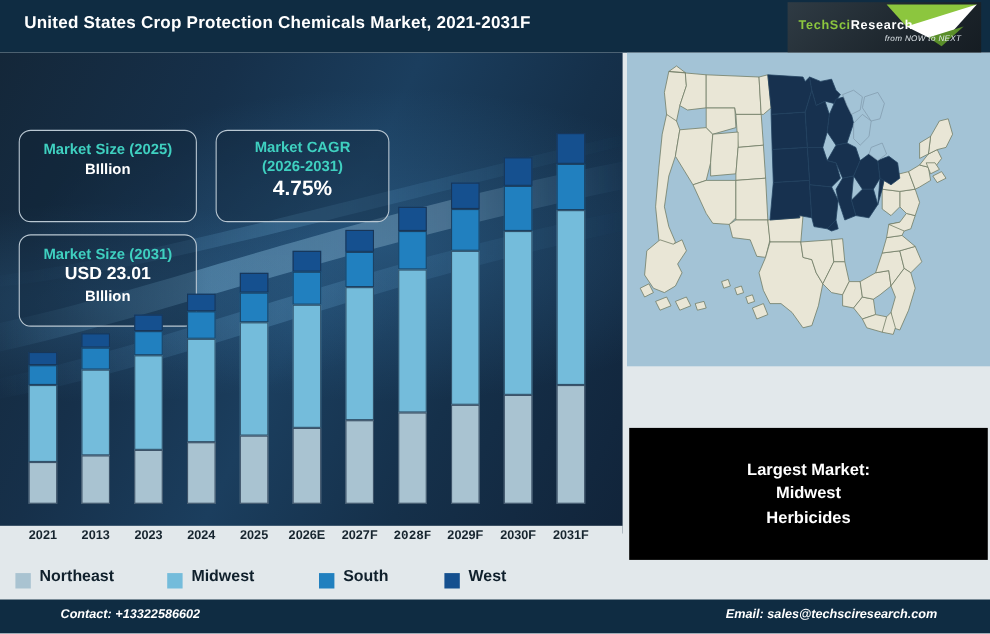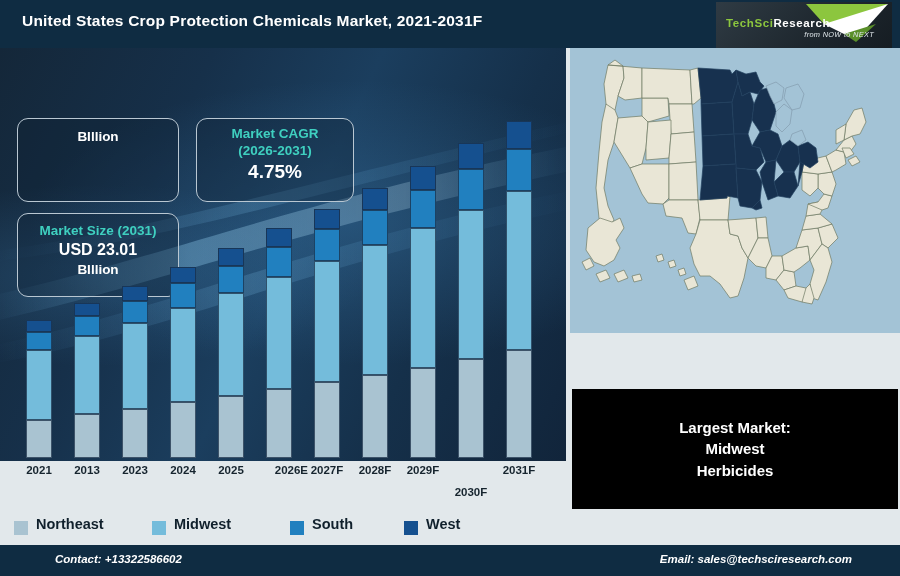--- a/index.html
+++ b/index.html
@@ -70,21 +70,21 @@
   
   .plot{position:absolute;left:0;top:0;width:566px;height:437px;}
   .bar{position:absolute;width:26px;bottom:27px;}
   .seg{width:26px;box-sizing:border-box;border:.8px solid rgba(25,45,70,.75);}
   .seg.northeast{background:#a9c3d1;}
   .seg.midwest{background:#74bcdb;}
   .seg.south{background:#2180bf;}
   .seg.west{background:#15508f;}
 
   .axis-band{
-    position:absolute;left:0;top:413px;width:566px;height:25px;
+    position:absolute;left:0;top:430px;width:566px;height:25px;
     background:#e2e8eb;
   }
   .xlabel{
     position:absolute;top:3px;width:58px;text-align:center;
     font-size:11.5px;font-weight:bold;color:#16242e;
   }
 
   
   .legend{
     position:absolute;left:0;top:462px;width:566px;height:35px;
@@ -159,20 +159,21 @@
             <stop offset="45%" stop-color="#79bce6" stop-opacity=".26"></stop>
             <stop offset="100%" stop-color="#4e93c6" stop-opacity="0"></stop>
           </linearGradient>
         </defs>
         <path d="M-20,250 C150,215 300,150 586,95 L586,120 C300,178 150,240 -20,276 Z" fill="url(#sw1)"></path>
         <path d="M-20,300 C160,265 320,190 586,140 L586,158 C320,212 160,288 -20,318 Z" fill="url(#sw2)"></path>
         <path d="M-20,205 C140,186 280,140 586,70 L586,80 C280,155 140,198 -20,215 Z" fill="url(#sw2)"></path>
       </svg>
 
       <div class="ibox" id="box-size-2025">
+        <div class="lbl">Market Size (2025)</div>
         <div class="unit">BIllion</div>
       </div>
 
       <div class="ibox" id="box-cagr">
         <div class="lbl">Market CAGR</div>
         <div class="lbl">(2026-2031)</div>
         <div class="val">4.75%</div>
       </div>
 
       <div class="ibox" id="box-size-2031">
@@ -250,25 +251,25 @@
           </div>
         </div>
     </div>
 
     <div class="axis-band" id="axis-band">
         <div class="xlabel" style="left: 10px;">2021</div>
         <div class="xlabel" style="left: 58px;">2013</div>
         <div class="xlabel" style="left: 106px;">2023</div>
         <div class="xlabel" style="left: 154px;">2024</div>
         <div class="xlabel" style="left: 202px;">2025</div>
-        <div class="xlabel" style="left: 250px; text-align: right;">2026E</div>
+        <div class="xlabel" style="left: 250px;">2026E</div>
         <div class="xlabel" style="left: 298px;">2027F</div>
-        <div class="xlabel" style="left: 346px;">2028F</div>
+        <div class="xlabel" style="left: 346px; font-family: Liberation Mono, monospace;">2028F</div>
         <div class="xlabel" style="left: 394px;">2029F</div>
-        <div class="xlabel" style="left: 442px; margin-top: 22px;">2030F</div>
+        <div class="xlabel" style="left: 442px;">2030F</div>
         <div class="xlabel" style="left: 490px;">2031F</div>
       </div>
 
     <div class="legend" id="legend">
         <div class="lg-item" style="left: 14px;">
           <span class="lg-sw" style="background: rgb(169, 195, 209);"></span>
           <span class="lg-tx">Northeast</span>
         </div>
         <div class="lg-item" style="left: 152px;">
           <span class="lg-sw" style="background: rgb(116, 188, 219);"></span>

